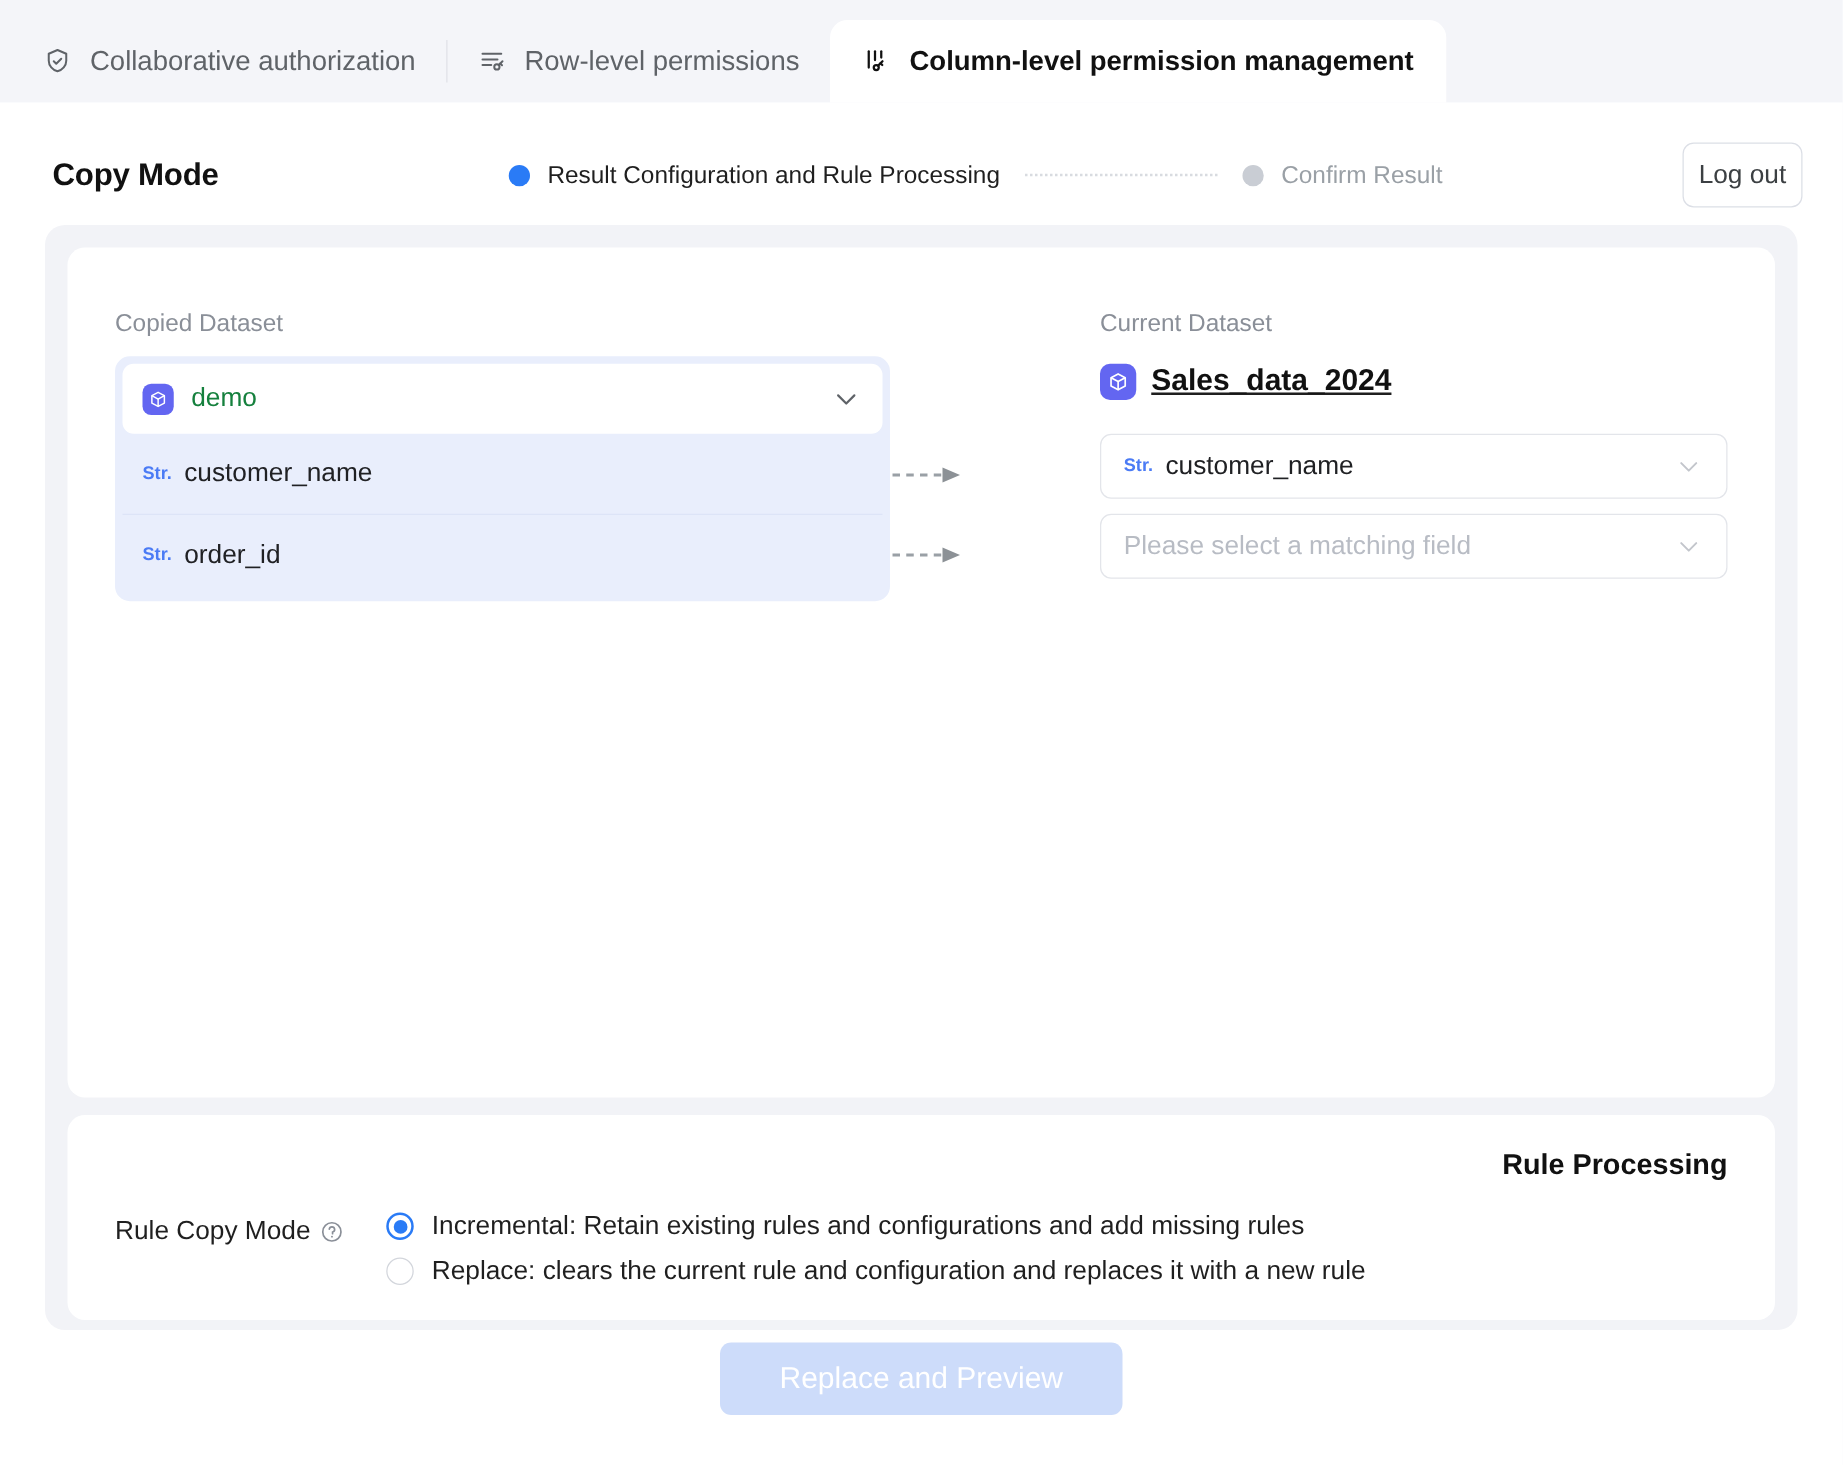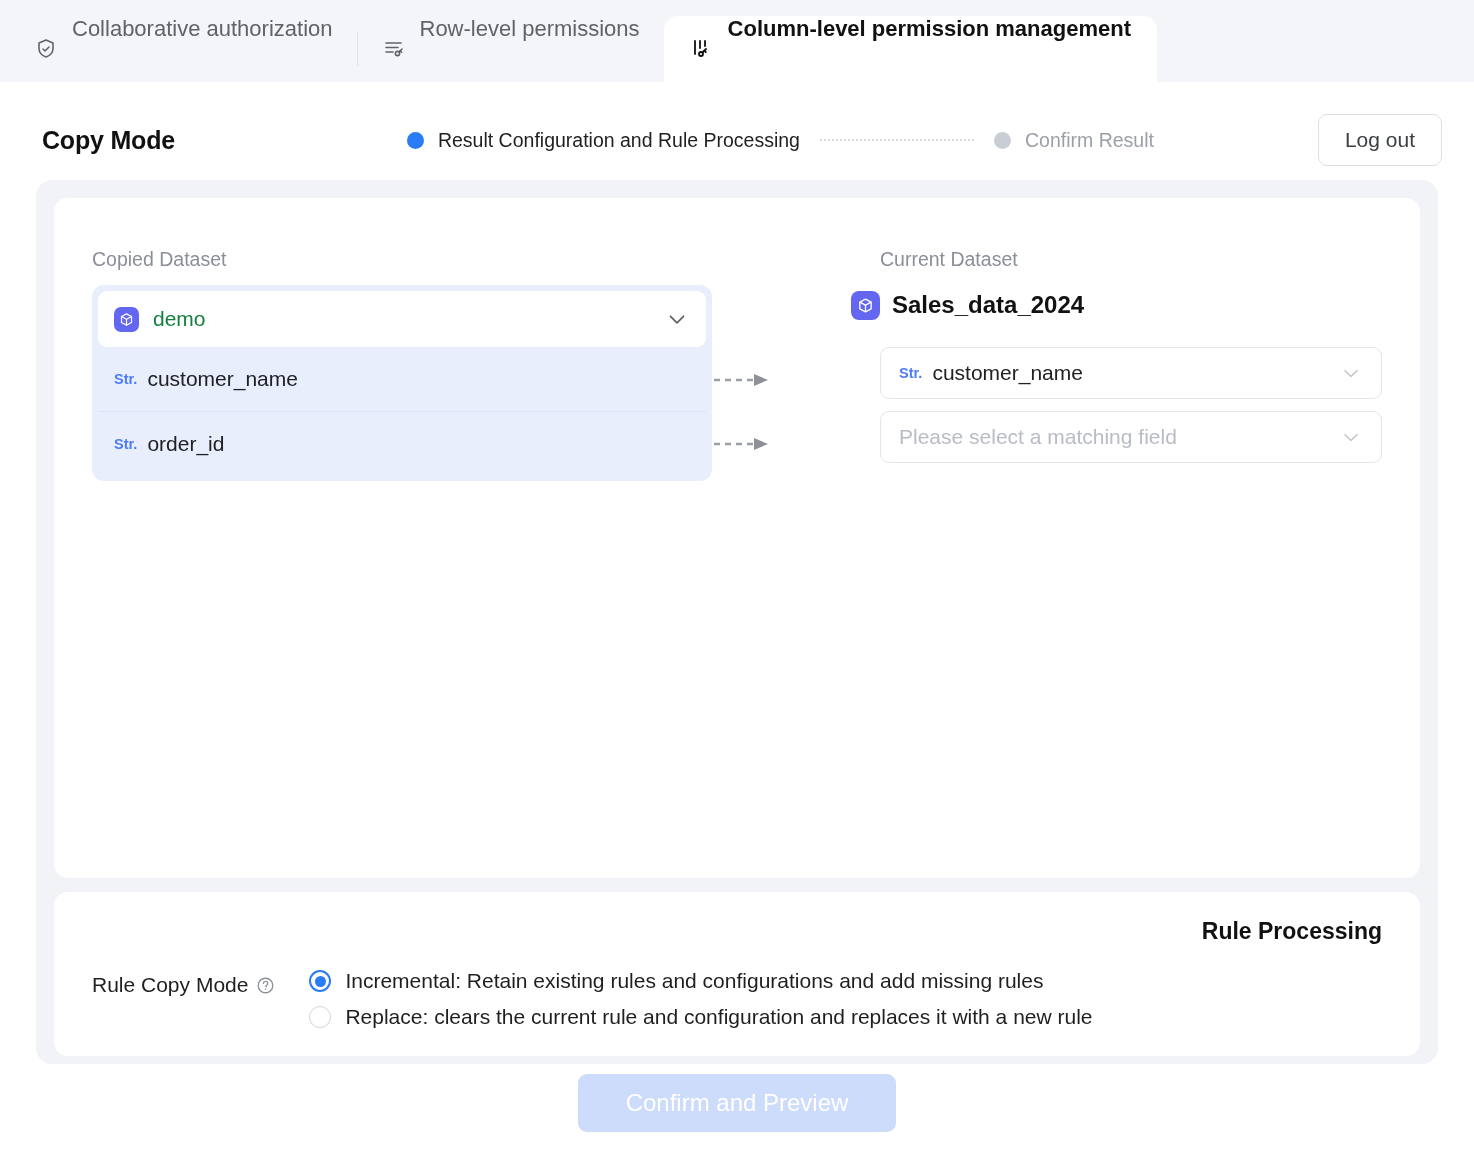--- a/index.html
+++ b/index.html
@@ -17,20 +17,21 @@
   .tabbar {
     position: relative;
     height: 82px;
     background: #f4f5f9;
     display: flex;
     align-items: flex-end;
     padding-left: 10px;
   }
   .tab {
     display: flex;
+    align-items: center;
     gap: 14px;
     height: 66px;
     padding: 0 24px;
     font-size: 22px;
     color: #5f6368;
     position: relative;
     cursor: pointer;
     white-space: nowrap;
   }
   .tab .ticon { display: flex; align-items: center; }
@@ -83,21 +84,21 @@
     width: 154px;
     height: 0;
     border-top: 2px dotted #d8dbe0;
     margin: 0 20px;
   }
   .logout {
     margin-left: auto;
     border: 1px solid #dcdfe6;
     background: #ffffff;
     border-radius: 9px;
-    padding: 13px 26px;
+    padding: 13px 12px;
     font-size: 21px;
     color: #3c4043;
     font-family: "Liberation Sans", sans-serif;
     cursor: pointer;
   }
 
   
   .shell {
     margin: 8px 36px 0 36px;
     background: #f2f3f7;
@@ -185,22 +186,23 @@
     gap: 10px;
   }
   .field-row + .field-row { border-top: 1px solid #dde4f7; }
   .str-tag { font-size: 14.5px; color: #4b7bf5; font-weight: bold; }
   .field-name { font-size: 21px; color: #202124; }
 
   .cur-head {
     display: flex;
     align-items: center;
     gap: 12px;
-    margin-left: 47px;
+    margin-left: 76px;
     height: 40px;
+    text-decoration: underline;
   }
 
   .arrow-row {
     height: 64px;
     display: flex;
     align-items: center;
     justify-content: flex-start;
   }
   .arrow-row.second { margin-top: 0; }
 
@@ -466,16 +468,16 @@
             <span class="radio"></span>
             <span class="radio-text">Replace: clears the current rule and configuration and replaces it with a new rule</span>
           </label>
         </div>
       </div>
     </div>
 
   </div>
 
   <div class="footer">
-    <button class="primary-btn" disabled="">Confirm and Preview</button>
+    <button class="primary-btn" disabled="">Replace and Preview</button>
   </div>
 
 </div>
 
 </body></html>

